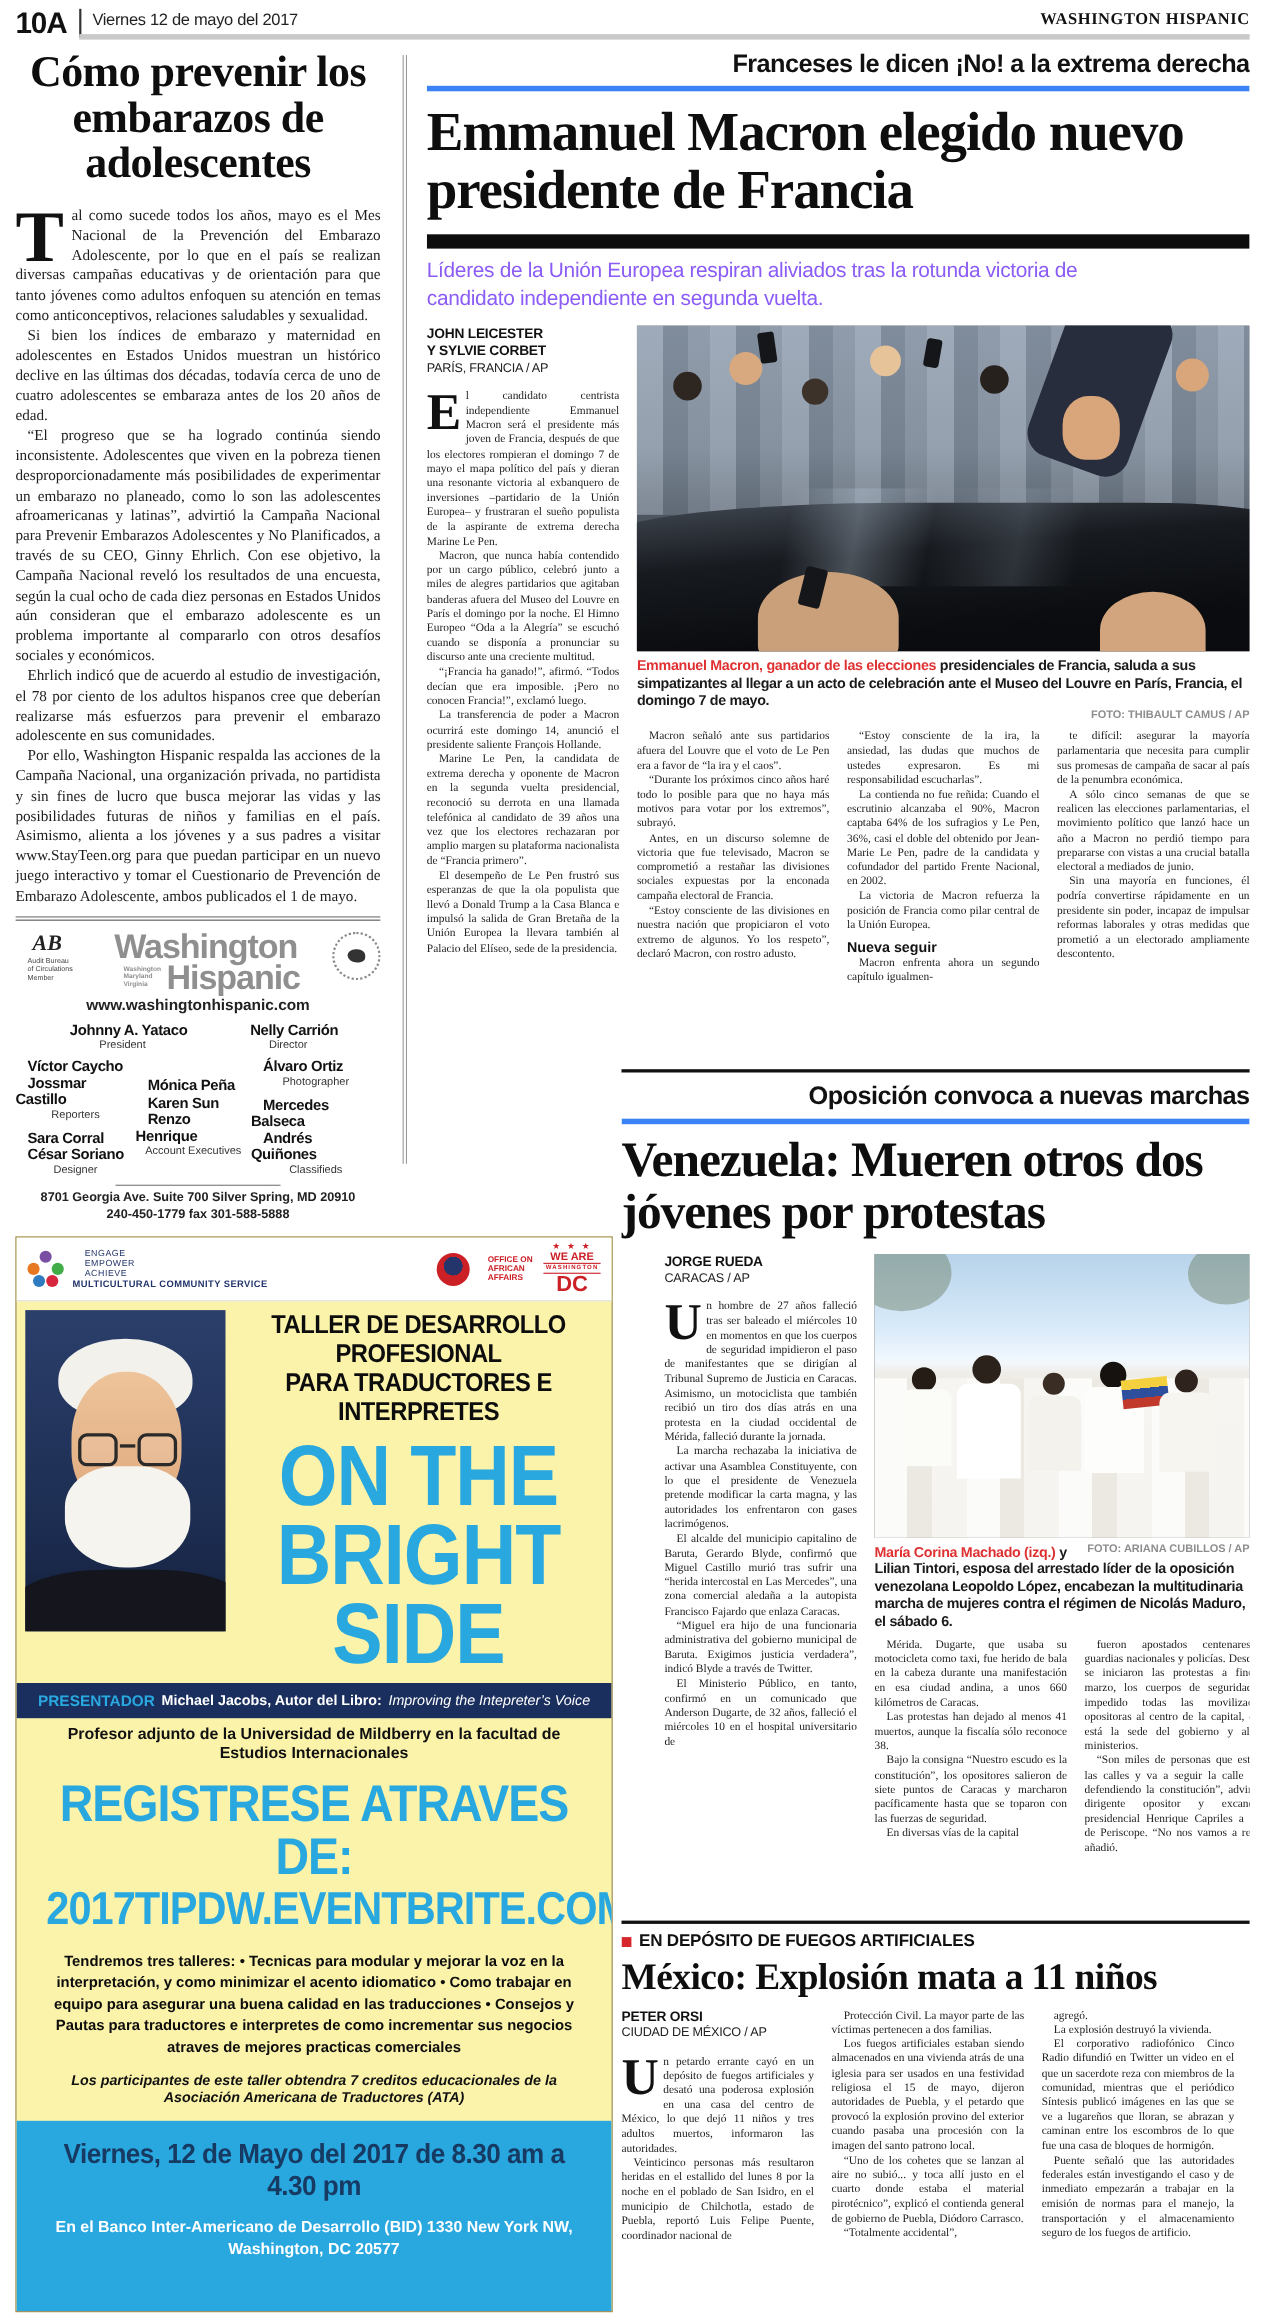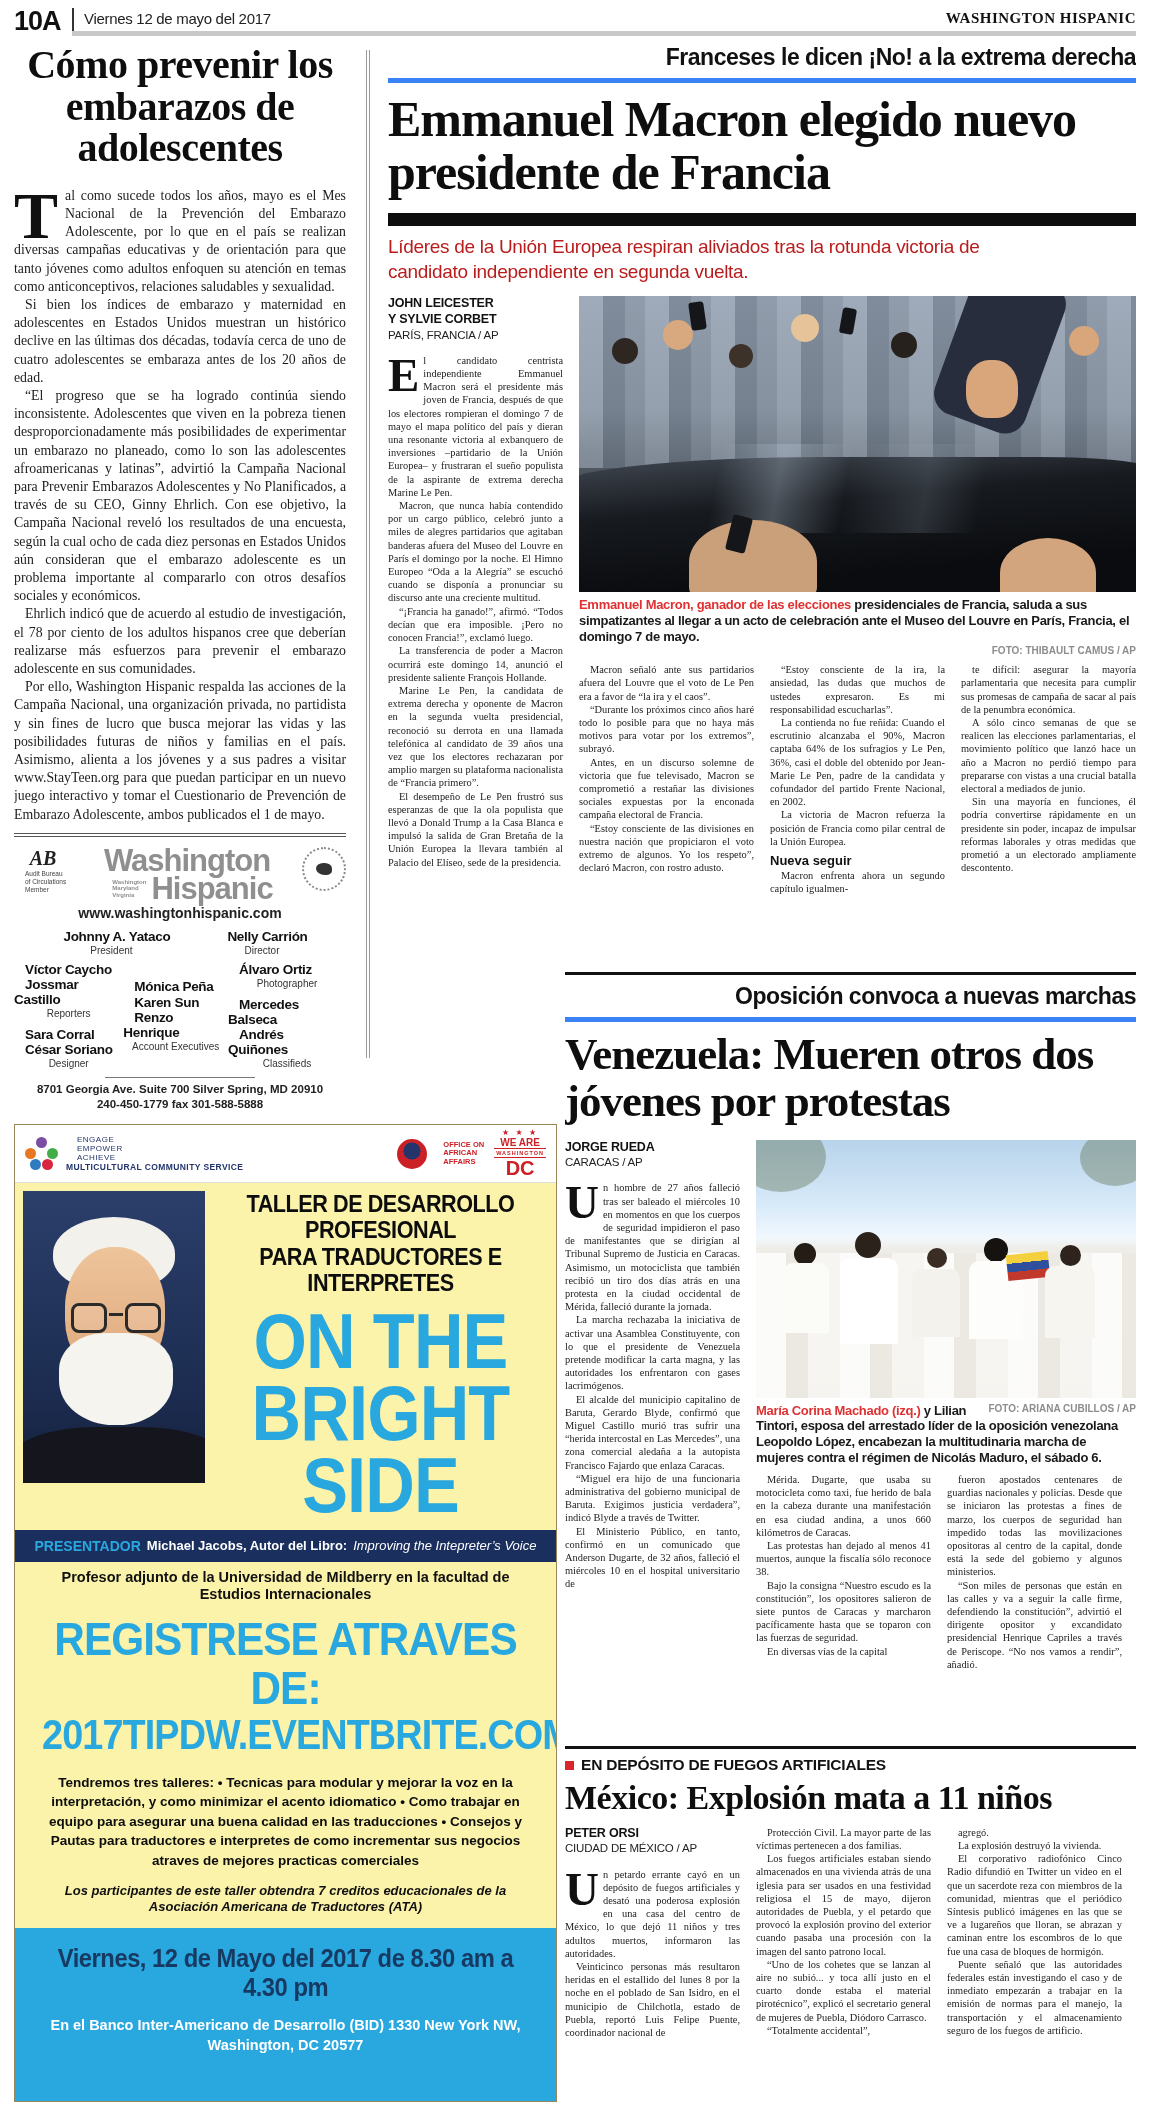--- a/index.html
+++ b/index.html
@@ -79,21 +79,21 @@
   .mh-div { width:150px; margin:8px auto 4px; border-top:1px solid #777; }
   .mh-addr { text-align:center; font-size:11.5px; font-weight:700; color:#222; line-height:1.3; }
   .mh-small { text-align:center; font-size:9px; color:#333; line-height:1.35; margin-top:2px; }
 
   
   #macron { position:absolute; left:388px; top:44px; width:748px; height:932px; overflow:hidden; }
   #macron .kicker { font-size:23px; padding-bottom:7px; }
   #macron .headline { font-size:50px; line-height:1.05; margin-top:10px; }
   .black-bar { height:13px; background:#0d0d0d; margin-top:15px; }
   .deck { font-family:"Liberation Sans",sans-serif; font-size:19px; line-height:1.3;
-          color:#b91c1c; margin-top:9px; width:90%; letter-spacing:-0.3px; }
+          color:#8b5cf6; margin-top:9px; width:90%; letter-spacing:-0.3px; }
   #macron .colrow { margin-top:12px; gap:16px; }
   .ncol { width:175px; flex:none; font-size:10.4px; line-height:13.2px; }
   .ncol .para { margin:0; }
   .wide-wrap { flex:1; min-width:0; }
   #macron .dropcap, #venezuela .dropcap, #mexico .dropcap { font-size:47px; padding-right:4px; }
   #macron .byline-block, #venezuela .byline-block, #mexico .byline-block { margin-bottom:12px; }
   .photo-frame { width:100%; position:relative; overflow:hidden; background:#777; }
   #macron .photo-frame { height:296px; }
   #macron .caption { margin-top:5px; }
   #macron .cols3 { margin-top:6px; gap:16px; display:flex; }
@@ -112,21 +112,21 @@
   .pm-arm { position:absolute; right:88px; top:-26px; width:96px; height:158px;
       background:#272d3d; transform:rotate(20deg); border-radius:22px; }
   .pm-hand { position:absolute; background:#d9a67c; }
   .pm-phone { position:absolute; background:#14161a; border-radius:3px; }
 
   
   #venezuela { position:absolute; left:565px; top:972px; width:571px; height:772px;
                overflow:hidden; border-top:3px solid #111; padding-top:8px; }
   #venezuela .kicker { font-size:23px; padding-bottom:7px; }
   #venezuela .headline { font-size:45px; line-height:1.05; margin-top:9px; }
-  #venezuela .colrow { margin-top:14px; gap:16px; }
+  #venezuela .colrow { margin-top:14px; gap:16px;margin-left:39px; }
   #venezuela .photo-frame { height:258px; }
   #venezuela .caption { margin-top:5px; }
   #venezuela .cols2 { margin-top:7px; gap:16px; display:flex; }
   .vz-credit { float:right; margin-top:0; }
 
   
   .vz-sky { position:absolute; inset:0;
       background:linear-gradient(180deg,#b7d3ea 0%,#d9ebfa 26%,#f2f8fd 38%,#efede8 42%,#e9e6df 100%); }
   .vz-tree { position:absolute; border-radius:50%; background:#6a7c62; opacity:.45; filter:none; }
   .vz-crowd { position:absolute; left:0; bottom:0; width:100%; height:56%; opacity:.9;
@@ -476,21 +476,21 @@
       </div>
       <p class="para lead"><span class="dropcap">U</span><span>n petardo errante cayó en un depósito de fuegos artificiales y desató una poderosa explosión en una casa del centro de México, lo que dejó 11 niños y tres adultos muertos, informaron las autoridades.</span></p>
       <div>
           <p class="para">Veinticinco personas más resultaron heridas en el estallido del lunes 8 por la noche en el poblado de San Isidro, en el municipio de Chilchotla, estado de Puebla, reportó Luis Felipe Puente, coordinador nacional de</p>
         </div>
     </div>
     <div class="ncol">
         <div>
           <p class="para">Protección Civil. La mayor parte de las víctimas pertenecen a dos familias.</p>
           <p class="para">Los fuegos artificiales estaban siendo almacenados en una vivienda atrás de una iglesia para ser usados en una festividad religiosa el 15 de mayo, dijeron autoridades de Puebla, y el petardo que provocó la explosión provino del exterior cuando pasaba una procesión con la imagen del santo patrono local.</p>
-          <p class="para">“Uno de los cohetes que se lanzan al aire no subió... y toca allí justo en el cuarto donde estaba el material pirotécnico”, explicó el secretario general de mujeres de Puebla, Diódoro Carrasco.</p>
+          <p class="para">“Uno de los cohetes que se lanzan al aire no subió... y toca allí justo en el cuarto donde estaba el material pirotécnico”, explicó el contienda general de gobierno de Puebla, Diódoro Carrasco.</p>
           <p class="para">“Totalmente accidental”,</p>
         </div>
       </div>
     <div class="ncol">
         <div>
           <p class="para">agregó.</p>
           <p class="para">La explosión destruyó la vivienda.</p>
           <p class="para">El corporativo radiofónico Cinco Radio difundió en Twitter un video en el que un sacerdote reza con miembros de la comunidad, mientras que el periódico Síntesis publicó imágenes en las que se ve a lugareños que lloran, se abrazan y caminan entre los escombros de lo que fue una casa de bloques de hormigón.</p>
           <p class="para">Puente señaló que las autoridades federales están investigando el caso y de inmediato empezarán a trabajar en la emisión de normas para el manejo, la transportación y el almacenamiento seguro de los fuegos de artificio.</p>
         </div>

